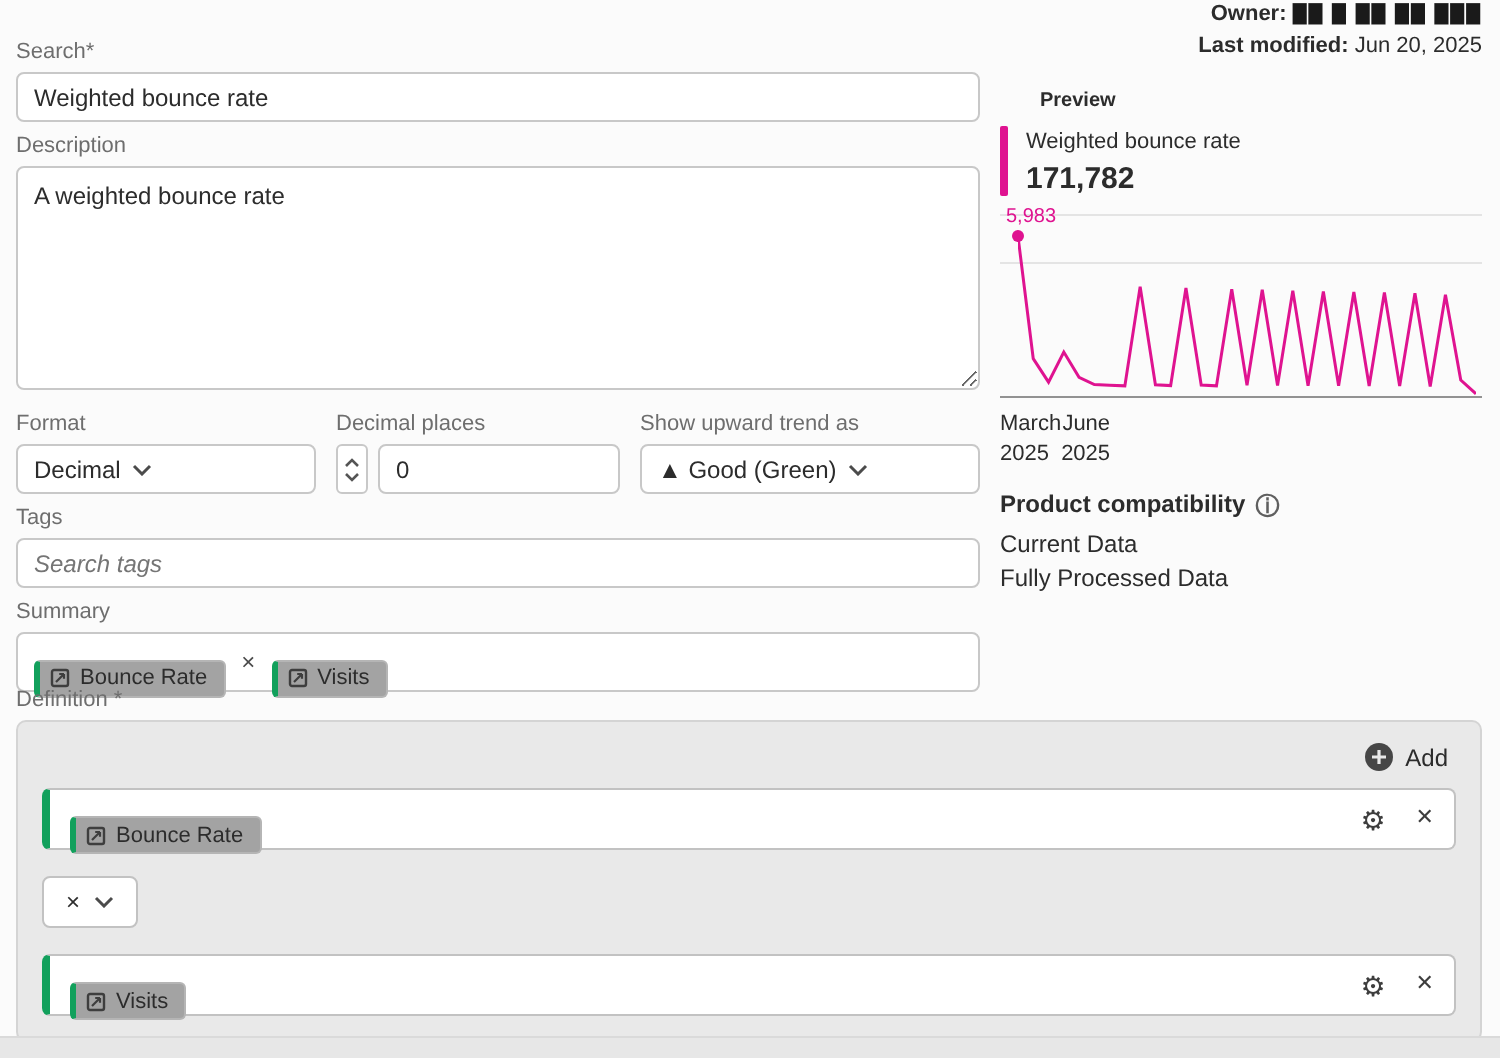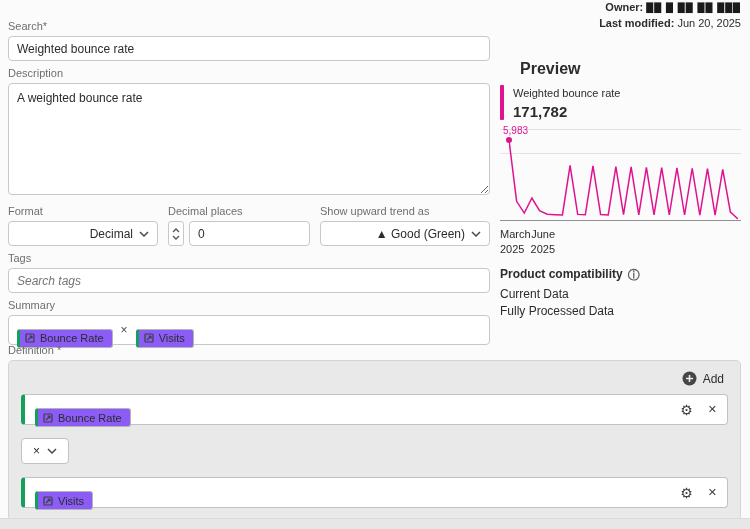--- a/index.html
+++ b/index.html
@@ -18,38 +18,38 @@
   .tinput::placeholder { color:#757575; font-style:italic; }
   .tarea {
     width:100%; height:112px; border:1px solid #c8c8c8; border-radius:4px; background:#fff;
     padding:6px 8px; font:12px/1.4 "Liberation Sans", sans-serif; color:#2c2c2c; resize:vertical; outline:none;
   }
   .field { margin-bottom:6px; }
   .left-col { position:absolute; left:8px; top:20px; width:482px; }
   .row3 { display:flex; gap:10px; margin-bottom:6px; }
   .select {
     height:25px; border:1px solid #c8c8c8; border-radius:4px; background:#fff;
-    display:flex; align-items:center; justify-content:flex-end; padding:0 8px;
+    display:flex; align-items:center; justify-content:flex-start; padding:0 8px;
     font-size:12px; cursor:pointer;
   }
   .chev { flex:none; margin-left:6px; }
   .dec-row { display:flex; align-items:stretch; gap:5px; }
   .stepper {
     width:16px; border:1px solid #c8c8c8; border-radius:3px; background:#fff;
     display:flex; flex-direction:column; align-items:center; justify-content:center;
     color:#555; cursor:pointer; flex:none;
   }
   .stepper svg { display:block; }
   .summary-box {
     border:1px solid #c8c8c8; border-radius:4px; background:#fff; height:30px;
     display:flex; align-items:center; gap:8px; padding:0 8px;
   }
   .chip {
     display:inline-flex; align-items:center; gap:5px; height:19px; padding:0 8px 0 5px;
-    background:#8b5cf6; border:1px solid #b5b5b5; border-left:3px solid #12a05c; border-radius:3px;
+    background:#a3a3a3; border:1px solid #b5b5b5; border-left:3px solid #12a05c; border-radius:3px;
     font-size:11px; white-space:nowrap; cursor:pointer;margin-top:16px;
   }
   .op-x { font-size:12px; color:#4b4b4b; }
   .def-section { position:absolute; left:8px; top:344px; right:9px; }
   .def-panel {
     background:#e9e9e9; border:1px solid #d4d4d4; border-radius:5px;
     padding:8px 12px 12px;
   }
   .def-toolbar { display:flex; justify-content:flex-end; margin-bottom:6px; }
   .add-btn {
@@ -67,21 +67,21 @@
   .xicon { font-size:11px; cursor:pointer; line-height:1; }
   .op-select {
     width:48px; height:26px; background:#fff; border:1px solid #c2c2c2; border-radius:4px;
     display:flex; align-items:center; justify-content:center; gap:7px; font-size:12px;
     margin-bottom:13px; cursor:pointer;
   }
   .right-col { position:absolute; left:500px; top:0; width:241px; }
   .owner-lines { text-align:right; font-size:11px; line-height:15px; }
   .owner-lines b { font-weight:bold; }
   .redacted { font-family:"DejaVu Sans", sans-serif; color:#1a1a1a; letter-spacing:1px; font-size:9px; }
-  .preview-label { font-weight:bold; font-size:16px; margin:29px 0 7px;padding-left:20px; }
+  .preview-label { font-weight:bold; font-size:10px; margin:14px 0 7px;padding-left:20px; }
   .pc-head { display:flex; gap:9px; }
   .accent-bar { width:4px; background:#df1390; border-radius:1px; flex:none; }
   .pc-title { font-size:11px; margin-top:2px; }
   .pc-value { font-size:15px; font-weight:bold; margin-top:4px; }
   .chart { position:relative; height:92px; margin-top:9px; border-top:1px solid #e4e4e4; border-bottom:1px solid #929292; }
   .gridline { position:absolute; left:0; right:0; top:26%; border-top:1px solid #e4e4e4; }
   .spark-wrap { position:absolute; top:2px; bottom:0; left:9px; right:3px; }
   .spark { width:100%; height:100%; display:block; }
   #spark-line { fill:none; stroke-width:1.5px; }
   .spark-dot { position:absolute; left:0; width:6px; height:6px; border-radius:50%; transform:translate(-50%,-50%); }

